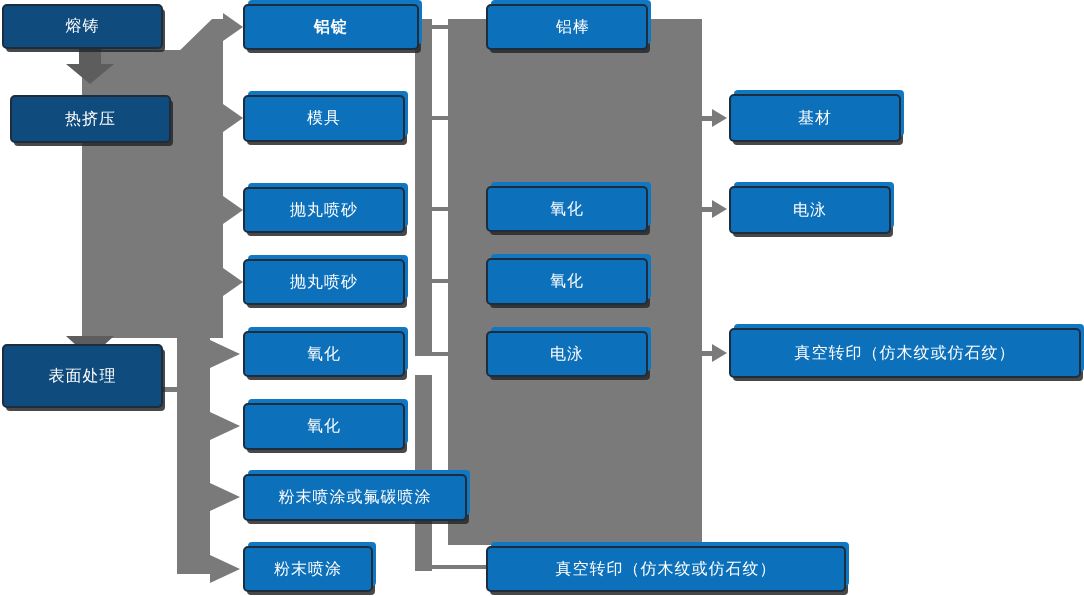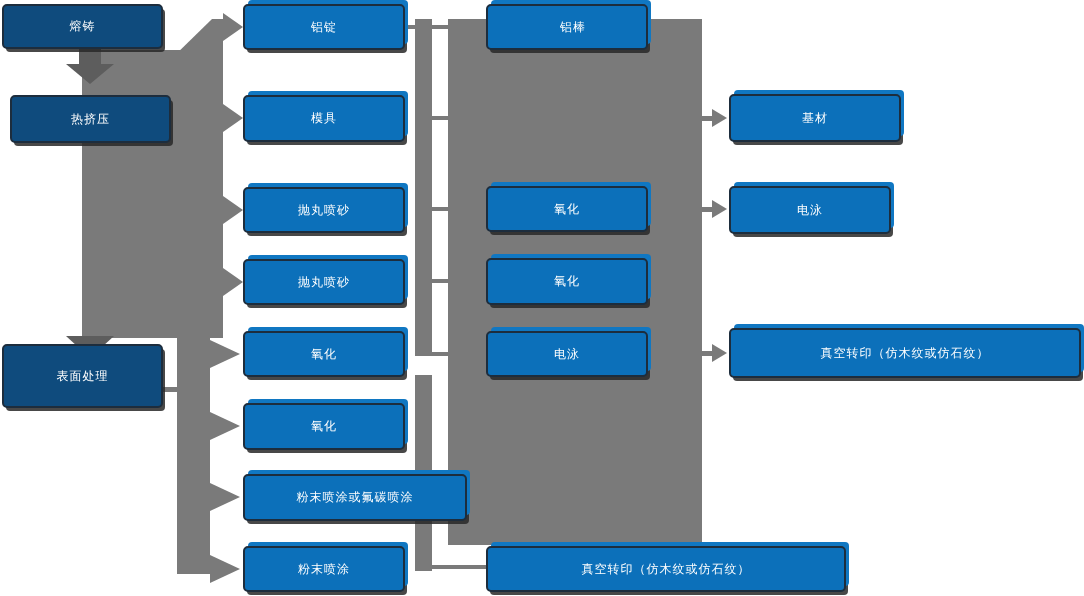--- a/index.html
+++ b/index.html
@@ -24,21 +24,21 @@
   .g{fill:var(--gray);}
   .gd{fill:var(--gray-dark);}
   .box{
     position:absolute;z-index:1;
     display:flex;align-items:center;justify-content:center;
     box-sizing:border-box;
     background:var(--blue);
     border:2px solid var(--border);
     border-radius:5px;
     color:var(--text);
-    font-size:12px;
+    font-size:16px;
     letter-spacing:1px;
     box-shadow:4px -5px 0 -1px var(--blue-shadow), 3px 4px 0 -1px rgba(40,40,40,0.85);
     white-space:nowrap;
   }
   .box.dark{
     background:var(--dark-blue);
     box-shadow:3px 4px 0 -1px rgba(40,40,40,0.85);
   }
 </style>
 </head>
@@ -93,28 +93,28 @@
       <polygon class="g" points="712,200 712,218 727,209"></polygon>
       <rect class="g" x="702" y="351" width="12" height="5"></rect>
       <polygon class="g" points="712,344 712,362 727,353"></polygon>
     </g>
   </svg>
 
   <div class="box dark" style="left:2px;top:4px;width:161px;height:45px;">熔铸</div>
   <div class="box dark" style="left:10px;top:95px;width:161px;height:48px;">热挤压</div>
   <div class="box dark" style="left:2px;top:344px;width:161px;height:64px;">表面处理</div>
 
-  <div class="box" style="left:243px;top:4px;width:162px;height:46px;">铝锭</div>
+  <div class="box" style="left:243px;top:4px;width:176px;height:46px;font-weight:bold;">铝锭</div>
   <div class="box" style="left:243px;top:95px;width:162px;height:47px;">模具</div>
   <div class="box" style="left:243px;top:187px;width:162px;height:46px;">抛丸喷砂</div>
   <div class="box" style="left:243px;top:259px;width:162px;height:46px;">抛丸喷砂</div>
   <div class="box" style="left:243px;top:331px;width:162px;height:46px;">氧化</div>
   <div class="box" style="left:243px;top:403px;width:162px;height:47px;">氧化</div>
   <div class="box" style="left:243px;top:474px;width:224px;height:47px;">粉末喷涂或氟碳喷涂</div>
-  <div class="box" style="left:243px;top:546px;width:162px;height:46px;">粉末喷涂</div>
+  <div class="box" style="left:243px;top:546px;width:130px;height:46px;">粉末喷涂</div>
 
   <div class="box" style="left:486px;top:4px;width:162px;height:46px;padding-left:12px;">铝棒</div>
   <div class="box" style="left:486px;top:186px;width:162px;height:46px;">氧化</div>
   <div class="box" style="left:486px;top:258px;width:162px;height:47px;">氧化</div>
   <div class="box" style="left:486px;top:331px;width:162px;height:46px;">电泳</div>
   <div class="box" style="left:486px;top:546px;width:360px;height:46px;">真空转印（仿木纹或仿石纹）</div>
 
   <div class="box" style="left:729px;top:94px;width:172px;height:48px;">基材</div>
   <div class="box" style="left:729px;top:186px;width:162px;height:48px;">电泳</div>
   <div class="box" style="left:729px;top:328px;width:352px;height:50px;">真空转印（仿木纹或仿石纹）</div>

